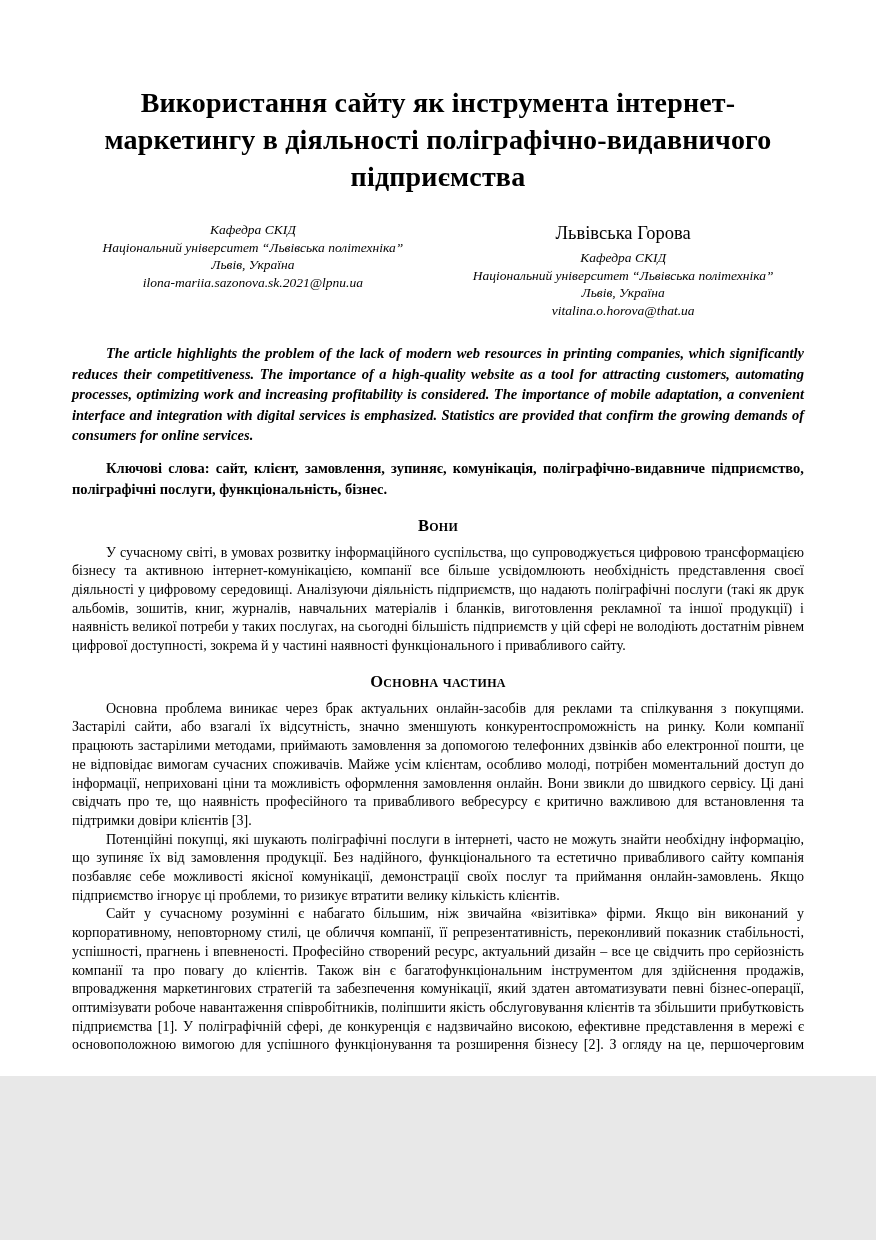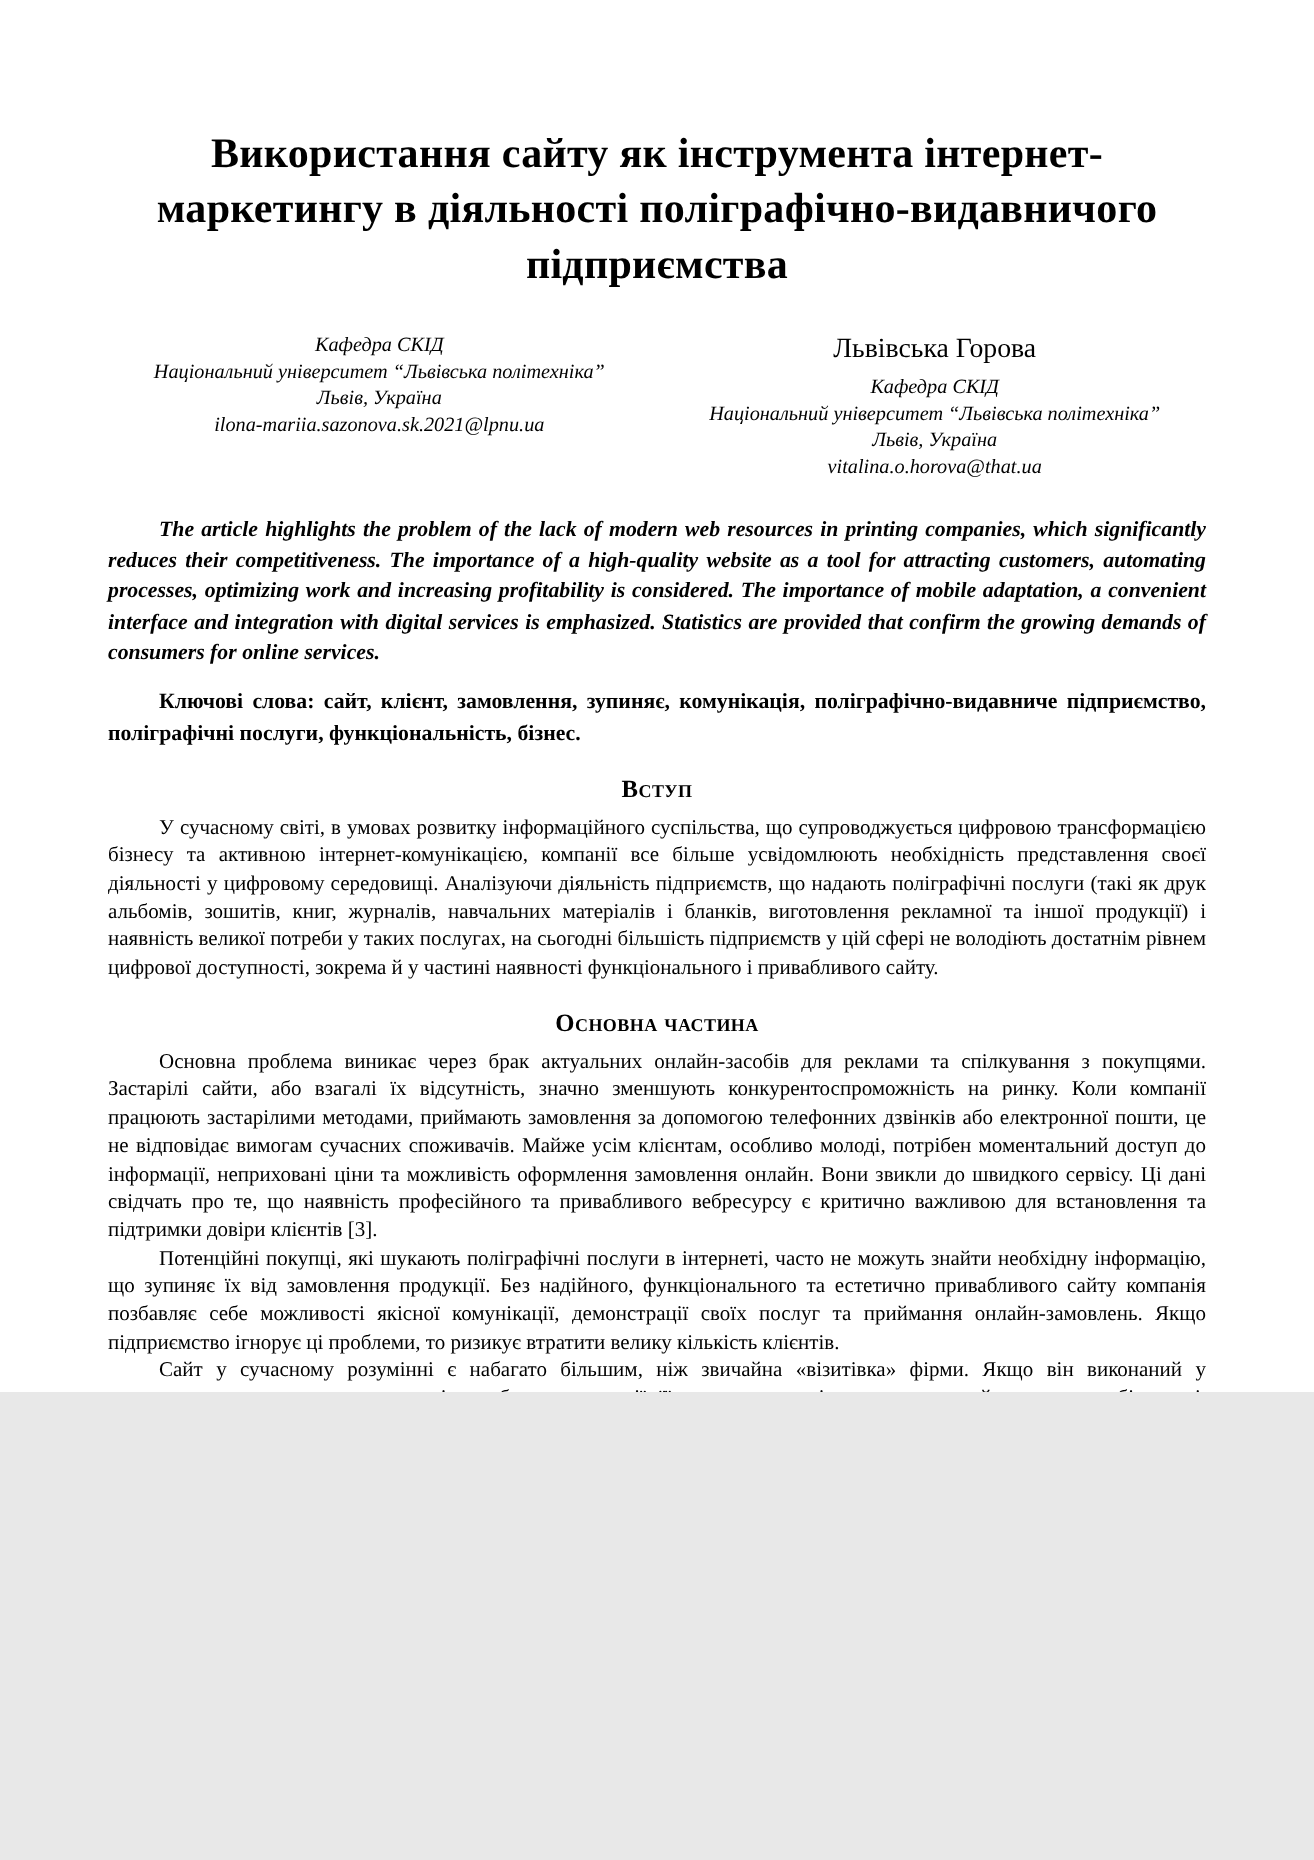--- a/index.html
+++ b/index.html
@@ -1,19 +1,19 @@
 <!DOCTYPE html>
 <html><head>
 <meta charset="utf-8">
 <style>
   html, body { margin: 0; padding: 0; background: #e8e8e8; }
   .page {
     position: relative;
     width: 876px;
-    height: 928px;
+    height: 1076px;
     margin: 0 auto;
     background: #ffffff;
     font-family: "Liberation Serif", serif;
     color: #000000;
     overflow: hidden;
   }
   .content {
     position: absolute;
     left: 72px;
     right: 72px;
@@ -131,21 +131,21 @@
         <div class="author-line">Національний університет “Львівська політехніка”</div>
         <div class="author-line">Львів, Україна</div>
         <div class="author-line">vitalina.o.horova@that.ua</div>
       </div>
     </div>
 
     <p class="abstract">The article highlights the problem of the lack of modern web resources in printing companies, which significantly reduces their competitiveness. The importance of a high-quality website as a tool for attracting customers, automating processes, optimizing work and increasing profitability is considered. The importance of mobile adaptation, a convenient interface and integration with digital services is emphasized. Statistics are provided that confirm the growing demands of consumers for online services.</p>
 
     <p class="keywords"><span>Ключові слова:</span> <span>сайт, клієнт, замовлення, зупиняє, комунікація, поліграфічно-видавниче підприємство, поліграфічні послуги, функціональність, бізнес.</span></p>
 
-    <h2 class="section-heading">Вступ</h2>
+    <h2 class="section-heading">Вони</h2>
     <p class="body-par">У сучасному світі, в умовах розвитку інформаційного суспільства, що супроводжується цифровою трансформацією бізнесу та активною інтернет-комунікацією, компанії все більше усвідомлюють необхідність представлення своєї діяльності у цифровому середовищі. Аналізуючи діяльність підприємств, що надають поліграфічні послуги (такі як друк альбомів, зошитів, книг, журналів, навчальних матеріалів і бланків, виготовлення рекламної та іншої продукції) і наявність великої потреби у таких послугах, на сьогодні більшість підприємств у цій сфері не володіють достатнім рівнем цифрової доступності, зокрема й у частині наявності функціонального і привабливого сайту.</p>
 
     <h2 class="section-heading">Основна частина</h2>
     <p class="body-par">Основна проблема виникає через брак актуальних онлайн-засобів для реклами та спілкування з покупцями. Застарілі сайти, або взагалі їх відсутність, значно зменшують конкурентоспроможність на ринку. Коли компанії працюють застарілими методами, приймають замовлення за допомогою телефонних дзвінків або електронної пошти, це не відповідає вимогам сучасних споживачів. Майже усім клієнтам, особливо молоді, потрібен моментальний доступ до інформації, неприховані ціни та можливість оформлення замовлення онлайн. Вони звикли до швидкого сервісу. Ці дані свідчать про те, що наявність професійного та привабливого вебресурсу є критично важливою для встановлення та підтримки довіри клієнтів [3].</p>
     <p class="body-par">Потенційні покупці, які шукають поліграфічні послуги в інтернеті, часто не можуть знайти необхідну інформацію, що зупиняє їх від замовлення продукції. Без надійного, функціонального та естетично привабливого сайту компанія позбавляє себе можливості якісної комунікації, демонстрації своїх послуг та приймання онлайн-замовлень. Якщо підприємство ігнорує ці проблеми, то ризикує втратити велику кількість клієнтів.</p>
     <p class="body-par runs-on">Сайт у сучасному розумінні є набагато більшим, ніж звичайна «візитівка» фірми. Якщо він виконаний у корпоративному, неповторному стилі, це обличчя компанії, її репрезентативність, переконливий показник стабільності, успішності, прагнень і впевненості. Професійно створений ресурс, актуальний дизайн – все це свідчить про серйозність компанії та про повагу до клієнтів. Також він є багатофункціональним інструментом для здійснення продажів, впровадження маркетингових стратегій та забезпечення комунікації, який здатен автоматизувати певні бізнес-операції, оптимізувати робоче навантаження співробітників, поліпшити якість обслуговування клієнтів та збільшити прибутковість підприємства [1]. У поліграфічній сфері, де конкуренція є надзвичайно високою, ефективне представлення в мережі є основоположною вимогою для успішного функціонування та розширення бізнесу [2]. З огляду на це, першочерговим</p>
 
   </div>
 
   <div class="footer-line">Information, Communication, Society (ICS-2025) 22-24 May 2025, Zozuli (Lviv region), Ukraine</div>

